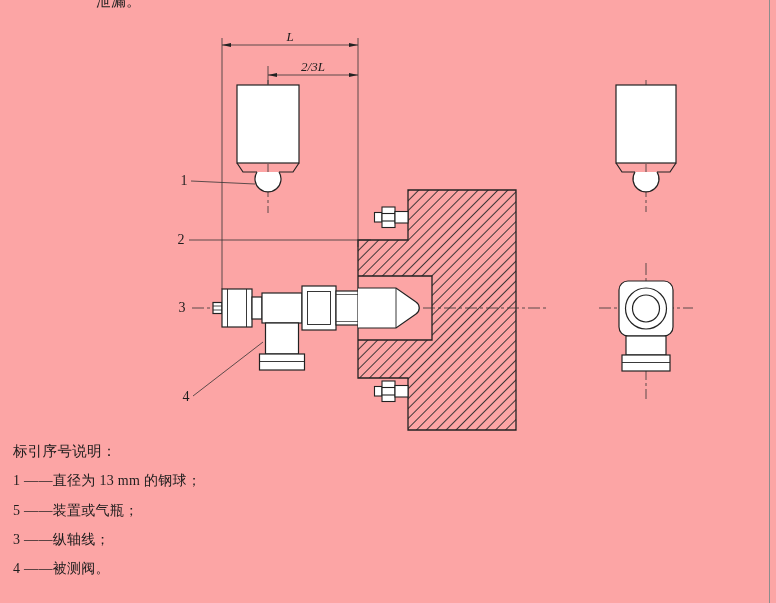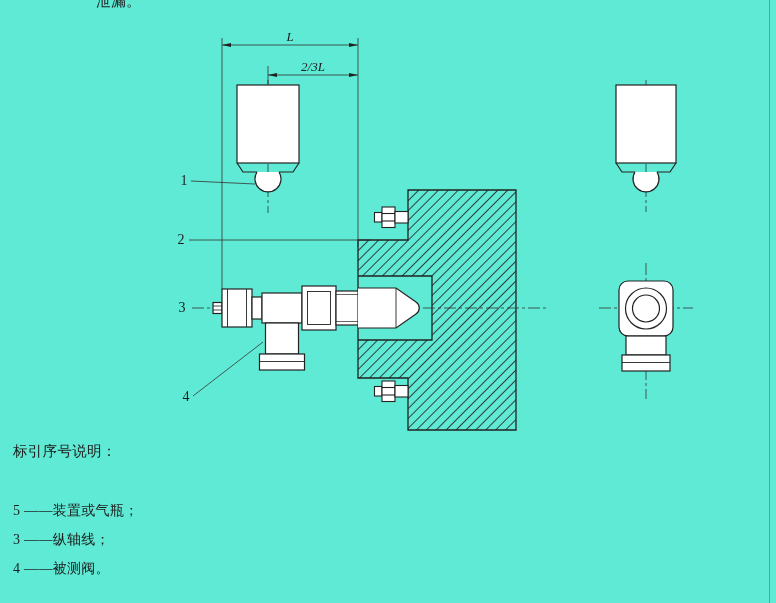--- a/index.html
+++ b/index.html
@@ -1,17 +1,17 @@
 <!DOCTYPE html>
 <html><head>
 <meta charset="utf-8">
 <style>
   html,body{margin:0;padding:0;background:#ffffff;}
   .page{
-    position:relative;width:776px;height:603px;background:#5eead4;
+    position:relative;width:776px;height:603px;background:#fca5a5;
     font-family:"Liberation Serif","DejaVu Serif",serif;color:#222;
     overflow:hidden;
   }
   .top-clip{position:absolute;left:96px;top:0;height:9px;width:70px;overflow:hidden;}
   .top-clip span{position:relative;top:-8px;font-size:15px;color:#222;}
   .fig-svg{position:absolute;left:0;top:0;}
   .legend-line{position:absolute;left:13px;font-size:14px;color:#1d1d1d;letter-spacing:0.3px;white-space:nowrap;text-align:right;}
   .lg-title{top:442px;font-size:14.5px;}
   .lg-1{top:472px;}
   .lg-2{top:502px;}
@@ -130,18 +130,19 @@
       <rect x="619" y="281" width="54" height="55" rx="9"></rect>
       <circle cx="646" cy="308.5" r="20.5"></circle>
       <circle cx="646" cy="308.5" r="13.5"></circle>
       <rect x="626" y="336" width="40" height="19"></rect>
       <rect x="622" y="355" width="48" height="16"></rect>
       <line x1="622" y1="362.5" x2="670" y2="362.5" stroke-width="0.9"></line>
     </g>
   </svg>
 
   <div class="legend-line lg-title">标引序号说明：</div>
+  <div class="legend-line lg-1">1 ——直径为 13 mm 的钢球；</div>
   <div class="legend-line lg-2">5 ——装置或气瓶；</div>
   <div class="legend-line lg-3">3 ——纵轴线；</div>
   <div class="legend-line lg-4">4 ——被测阀。</div>
 
   <div class="page-edge"></div>
 </div>
 
 </body></html>

